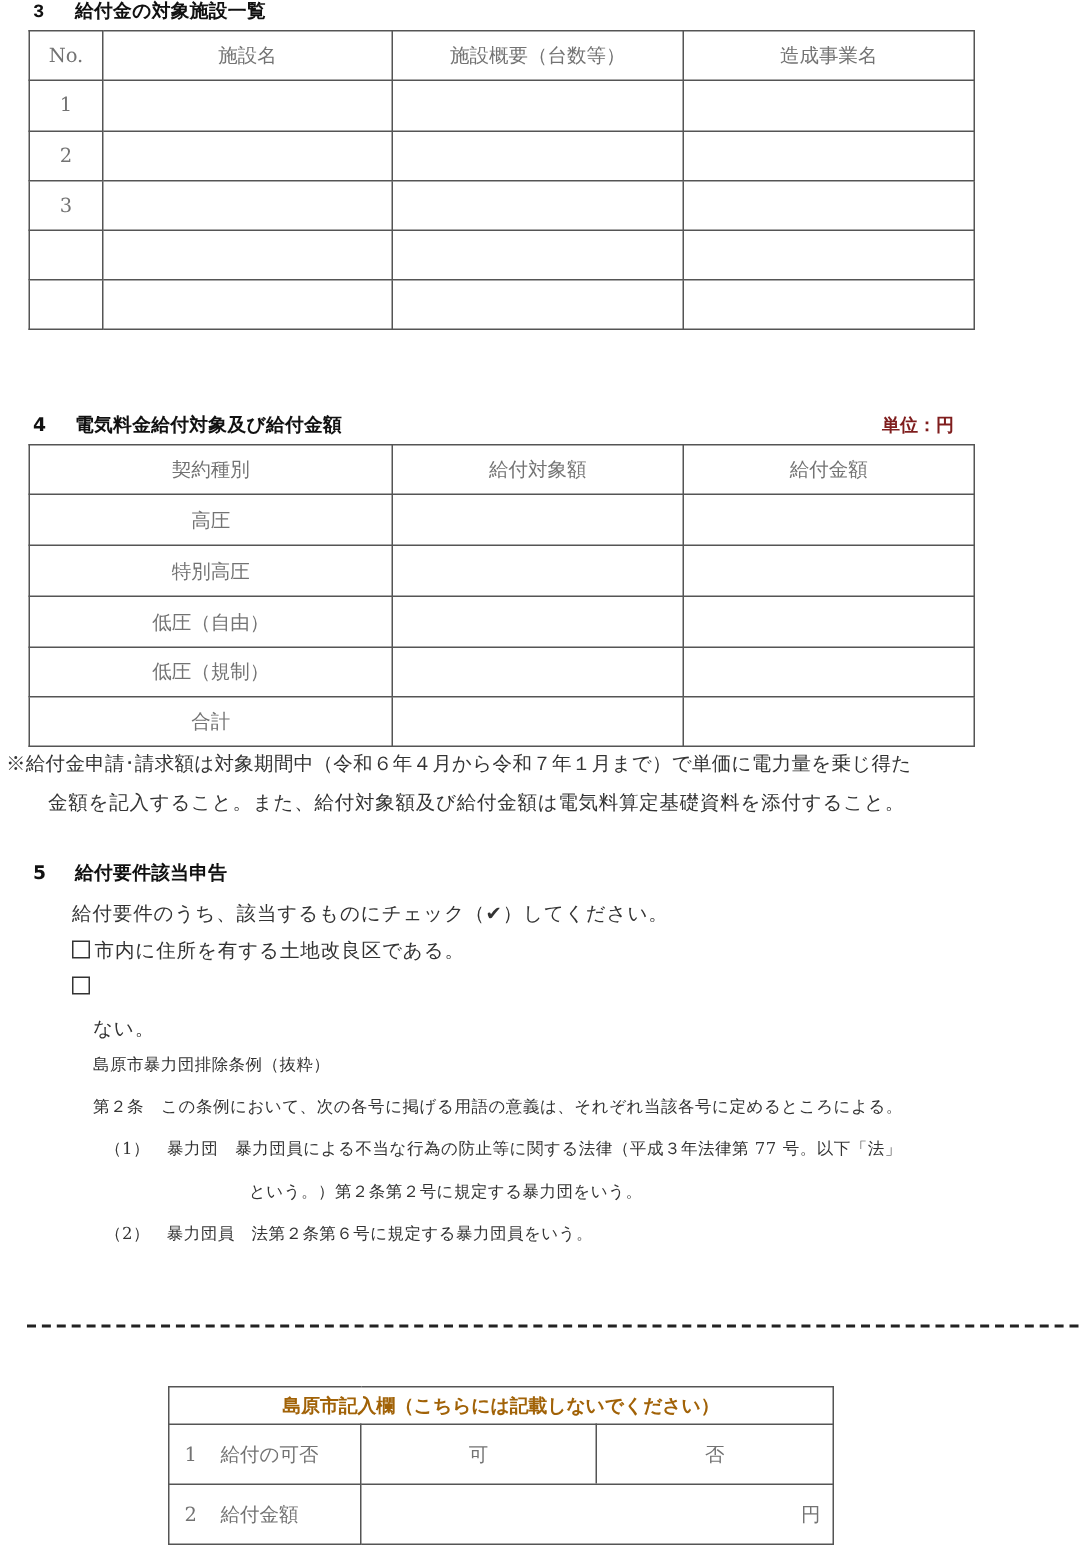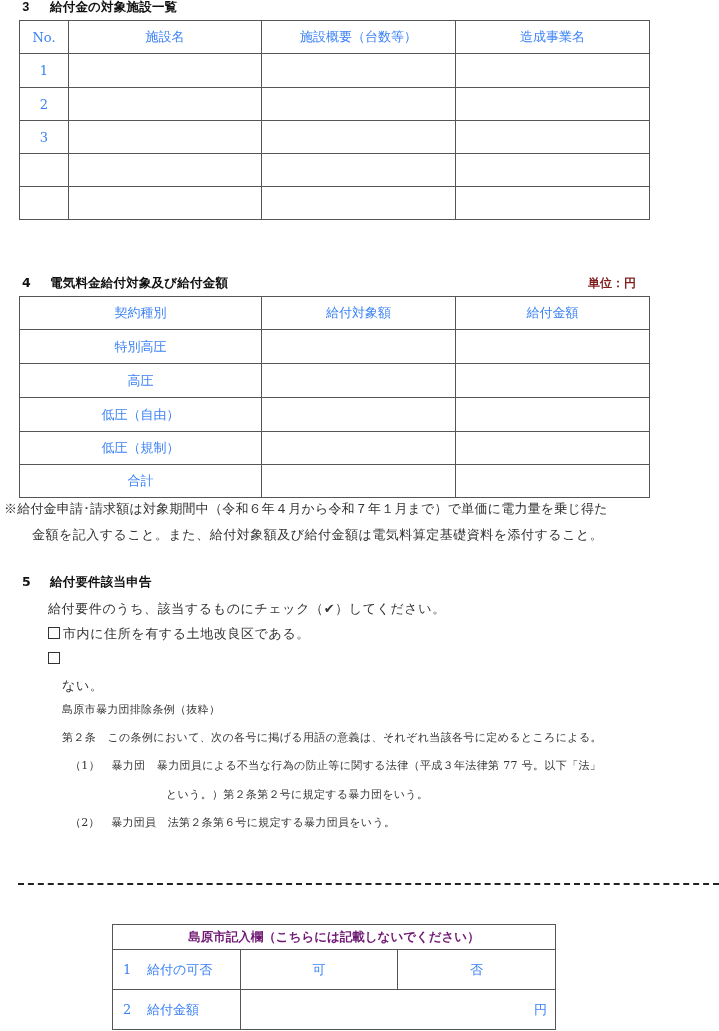--- a/index.html
+++ b/index.html
@@ -11,37 +11,37 @@
   .abs { position: absolute; }
   .heading {
     font-family: "DejaVu Sans", "Liberation Sans", sans-serif;
     font-weight: bold; font-size: 12.5px; color: #111; white-space: nowrap;
     letter-spacing: 0.2px;
   }
   .heading .num { display: inline-block; width: 28px; }
   .grid { position: absolute; border-collapse: collapse; table-layout: fixed; }
   .grid td, .grid th {
     border: 1px solid #555; padding: 0; text-align: center; vertical-align: middle;
-    font-weight: normal; font-size: 13px; color: #3b82f6; white-space: nowrap;
+    font-weight: normal; font-size: 13px; color: #737373; white-space: nowrap;
     overflow: hidden;
   }
   .txt { position: absolute; font-size: 13px; color: #333; white-space: nowrap; letter-spacing: 0.6px; }
   .small { font-size: 11px; letter-spacing: 0.3px; }
   .unit {
     font-family: "DejaVu Sans", "Liberation Sans", sans-serif;
     font-weight: bold; font-size: 12px; color: #7f1d1d; text-align: right;
   }
   .dashed {
     position: absolute; left: 18px; width: 701px; top: 883px; height: 0;
     border-top: 2px dashed #222;
   }
   .cb { display: inline-block; width: 10px; height: 10px; border: 1px solid #333; margin-right: 3px; vertical-align: -1px; }
   .city td { font-size: 13px; }
   .city .title {
-    font-family: Liberation Mono, monospace; font-weight: bold; color: #701a75;
+    font-family: Liberation Mono, monospace; font-weight: bold; color: #a16207;
     font-size: 12.5px;
   }
   .city .lbl { text-align: left; padding-left: 10px; }
   .city .lbl .n { display: inline-block; width: 24px; }
   .city .dash-right { border-right: 1px dashed #777; }
   .city .yen { text-align: right; padding-right: 8px; }
 </style>
 </head>
 <body>
 
@@ -107,26 +107,26 @@
       <col style="width:194px">
       <col style="width:194px">
     </colgroup>
   <tbody>
       <tr style="height:33px">
     <th>契約種別</th>
     <th>給付対象額</th>
     <th>給付金額</th>
   </tr>
   <tr style="height:34px">
-    <td>特別高圧</td>
+    <td>高圧</td>
     <td></td>
     <td></td>
   </tr>
   <tr style="height:34px">
-    <td>高圧</td>
+    <td>特別高圧</td>
     <td></td>
     <td></td>
   </tr>
   <tr style="height:34px">
     <td>低圧（自由）</td>
     <td></td>
     <td></td>
   </tr>
   <tr style="height:33px">
     <td>低圧（規制）</td>

